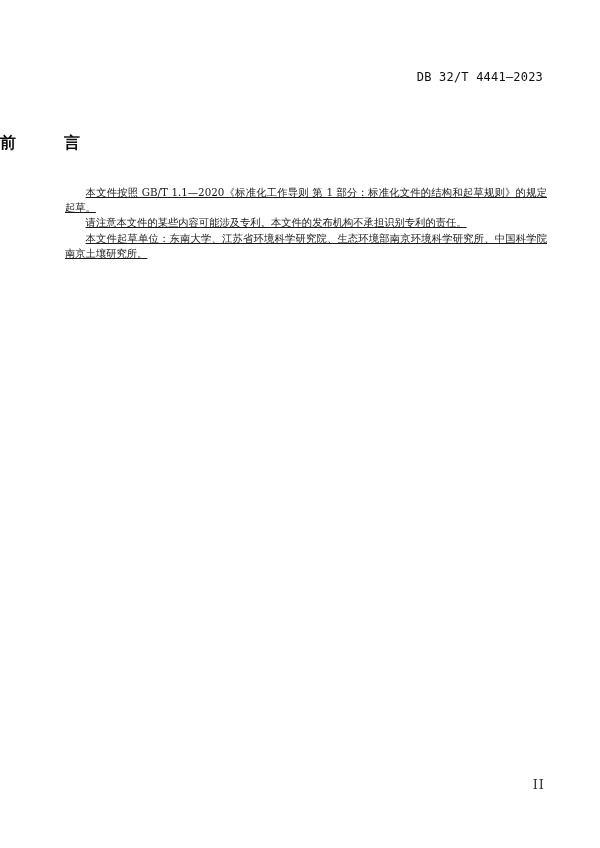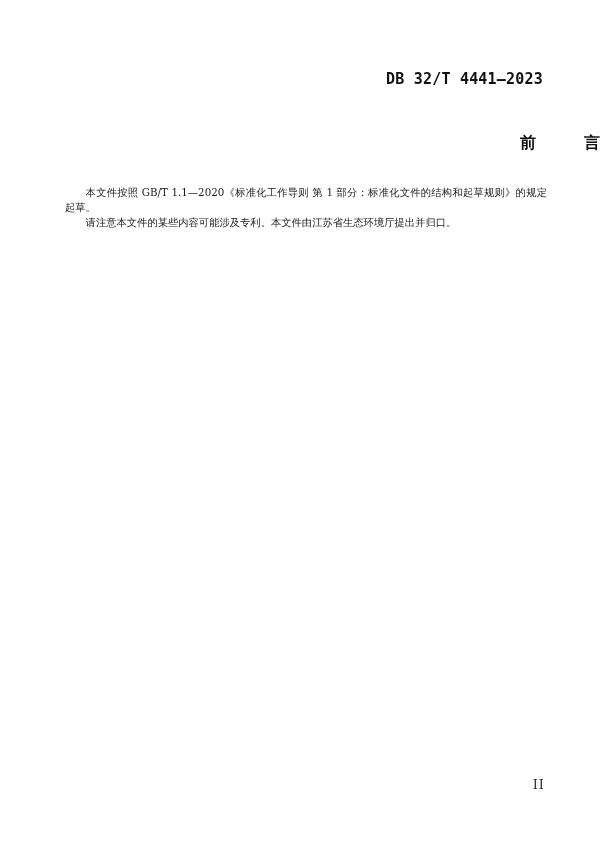--- a/index.html
+++ b/index.html
@@ -13,51 +13,51 @@
       position: relative;
       overflow: hidden;
       font-family: "DejaVu Serif", "Liberation Serif", serif;
       color: #1a1a1a;
     }
     .std-code {
       position: absolute;
       top: 70px;
       right: 57px;
       font-family: "DejaVu Sans Mono", "Liberation Mono", monospace;
-      font-size: 15px;
+      font-size: 12px;
       letter-spacing: 0.2px;
       color: #111;
-      font-weight: bold;
     }
     .title {
       position: absolute;
       top: 133px;
       left: 0;
       width: 600px;
-      text-align: right;
+      text-align: left;
       font-family: "DejaVu Sans", "Liberation Sans", sans-serif;
       font-size: 16px;
       font-weight: bold;
       color: #111;
     }
     .title span { display: inline-block; }
     .title .gap { width: 48px; }
     .body-text {
       position: absolute;
       top: 185px;
       left: 65px;
       width: 482px;
       font-size: 10.3px;
       line-height: 15.2px;
       text-align: justify;
       color: #1a1a1a;
     }
     .body-text p {
       margin: 0;
       text-indent: 2em;
+      text-decoration: underline;
     }
     .page-number {
       position: absolute;
       top: 777px;
       right: 55px;
       font-size: 13px;
       color: #333;
       letter-spacing: 1px;
     }
   </style>
@@ -65,16 +65,17 @@
 <body>
 
 <div class="std-code">DB 32/T 4441—2023</div>
 
 <div class="title">
   <span>前</span><span class="gap"></span><span>言</span>
 </div>
 
 <div class="body-text">
   <p>本文件按照 GB/T 1.1—2020《标准化工作导则 第 1 部分：标准化文件的结构和起草规则》的规定起草。</p>
-  <p>请注意本文件的某些内容可能涉及专利。本文件由江苏省生态环境厅提出并归口。</p>
+  <p>请注意本文件的某些内容可能涉及专利。本文件的发布机构不承担识别专利的责任。</p>
+  <p>本文件起草单位：东南大学、江苏省环境科学研究院、生态环境部南京环境科学研究所、中国科学院南京土壤研究所。</p>
 </div>
 
 <div class="page-number">II</div>
 
 </body></html>

